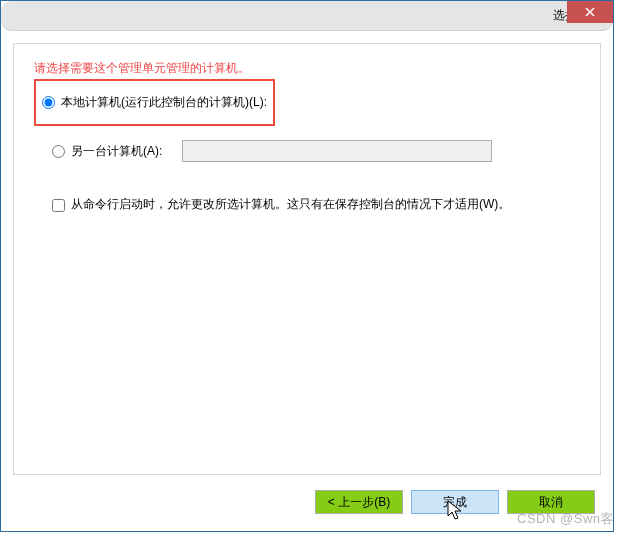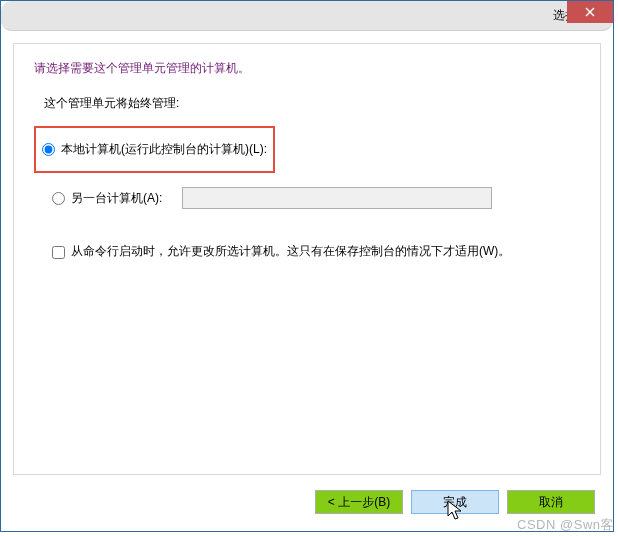--- a/index.html
+++ b/index.html
@@ -58,22 +58,22 @@
       flex-direction: column;
     }
     .content-panel {
       border: 1px solid #d8d8d8;
       background: #fff;
       flex: 1;
       padding: 16px 20px;
     }
     .instruction {
       font-size: 12px;
-      color: #701a75;
-      margin-bottom: 18px;
+      color: #ef4444;
+      margin-bottom: 2px;
     }
     .sub-instruction {
       font-size: 12px;
       color: #000;
       margin-bottom: 14px;
       margin-left: 10px;
     }
     .radio-row {
       display: flex;
       align-items: center;
@@ -160,21 +160,21 @@
     }
     .cursor-arrow {
       position: absolute;
       left: 447px;
       top: 500px;
       pointer-events: none;
     }
     .watermark {
       position: absolute;
       right: 4px;
-      bottom: 2px;
+      bottom: 8px;
       font-size: 13px;
       color: rgba(120,120,120,0.55);
       font-family: Arial, sans-serif;
       letter-spacing: 0.5px;
     }
   </style>
 </head>
 <body>
 
 <div class="window">
@@ -184,21 +184,20 @@
       <svg width="10" height="10" viewBox="0 0 10 10">
         <line x1="1" y1="1" x2="9" y2="9" stroke="#fff" stroke-width="1.5"></line>
         <line x1="9" y1="1" x2="1" y2="9" stroke="#fff" stroke-width="1.5"></line>
       </svg>
     </div>
   </div>
 
   <div class="content-outer">
     <div class="content-panel">
       <div class="instruction">请选择需要这个管理单元管理的计算机。</div>
-      <div class="sub-instruction">这个管理单元将始终管理:</div>
 
       <div class="radio-row highlighted">
         <input type="radio" class="radio" name="computer" checked="" style="">
         <span class="radio-label">本地计算机(运行此控制台的计算机)(L):</span>
       </div>
 
       <div class="another-row">
         <input type="radio" class="radio" name="computer" style="">
         <span class="radio-label">另一台计算机(A):</span>
         <input type="text" class="text-input" disabled="" style="">

